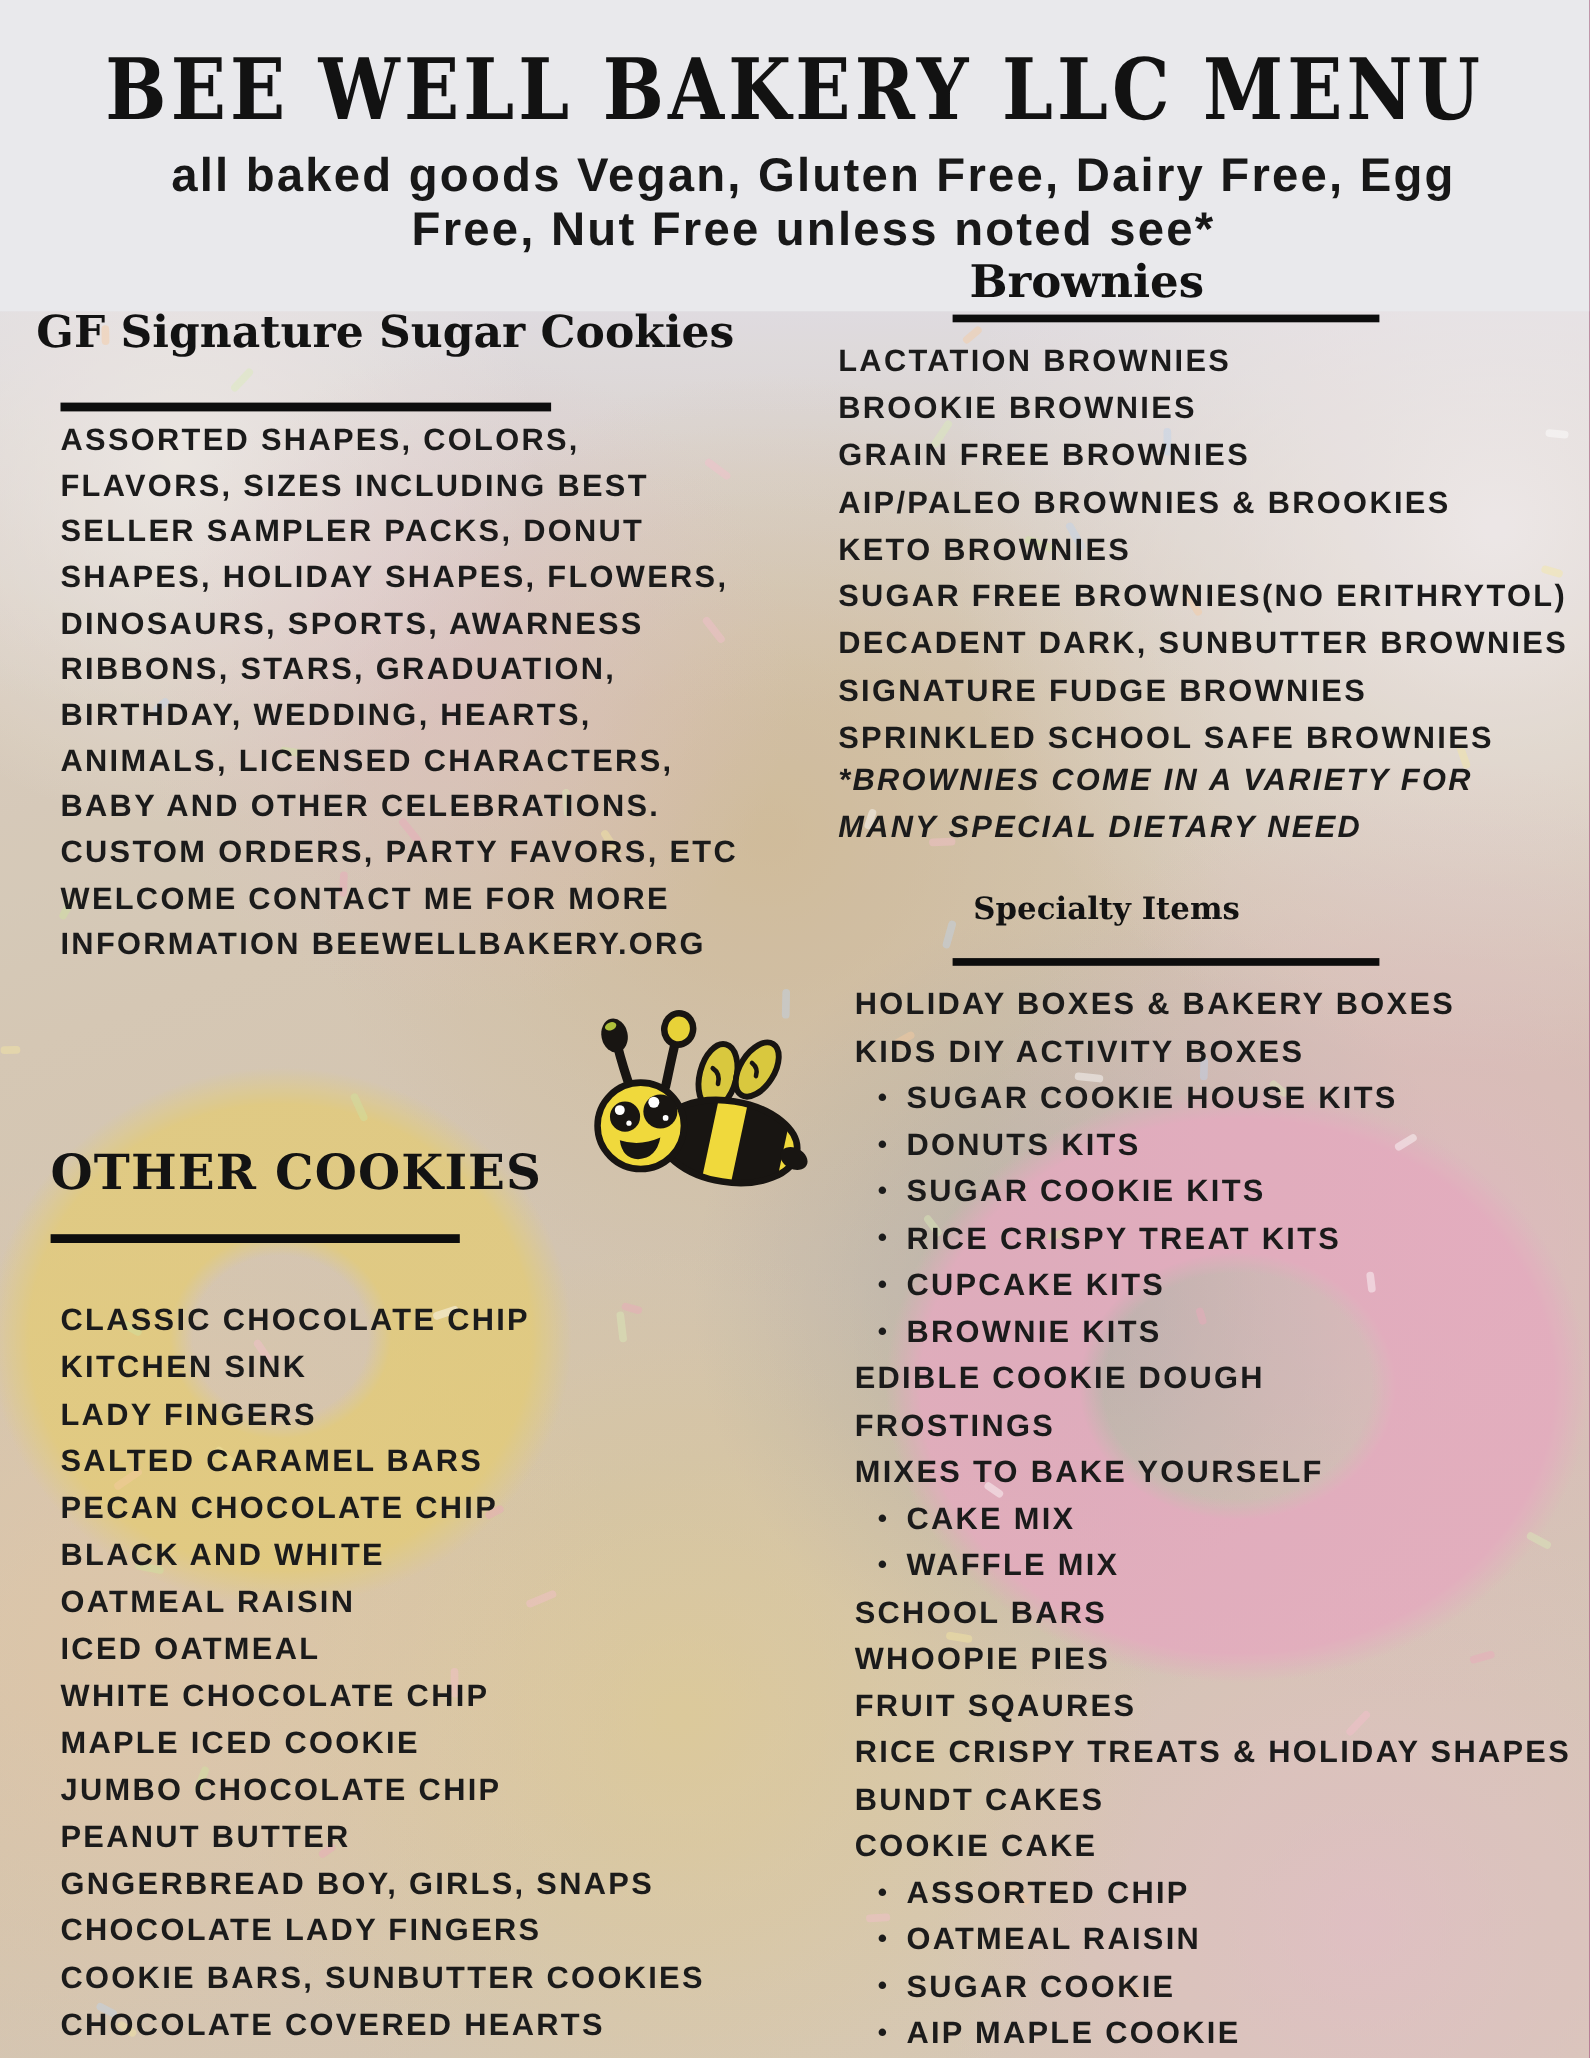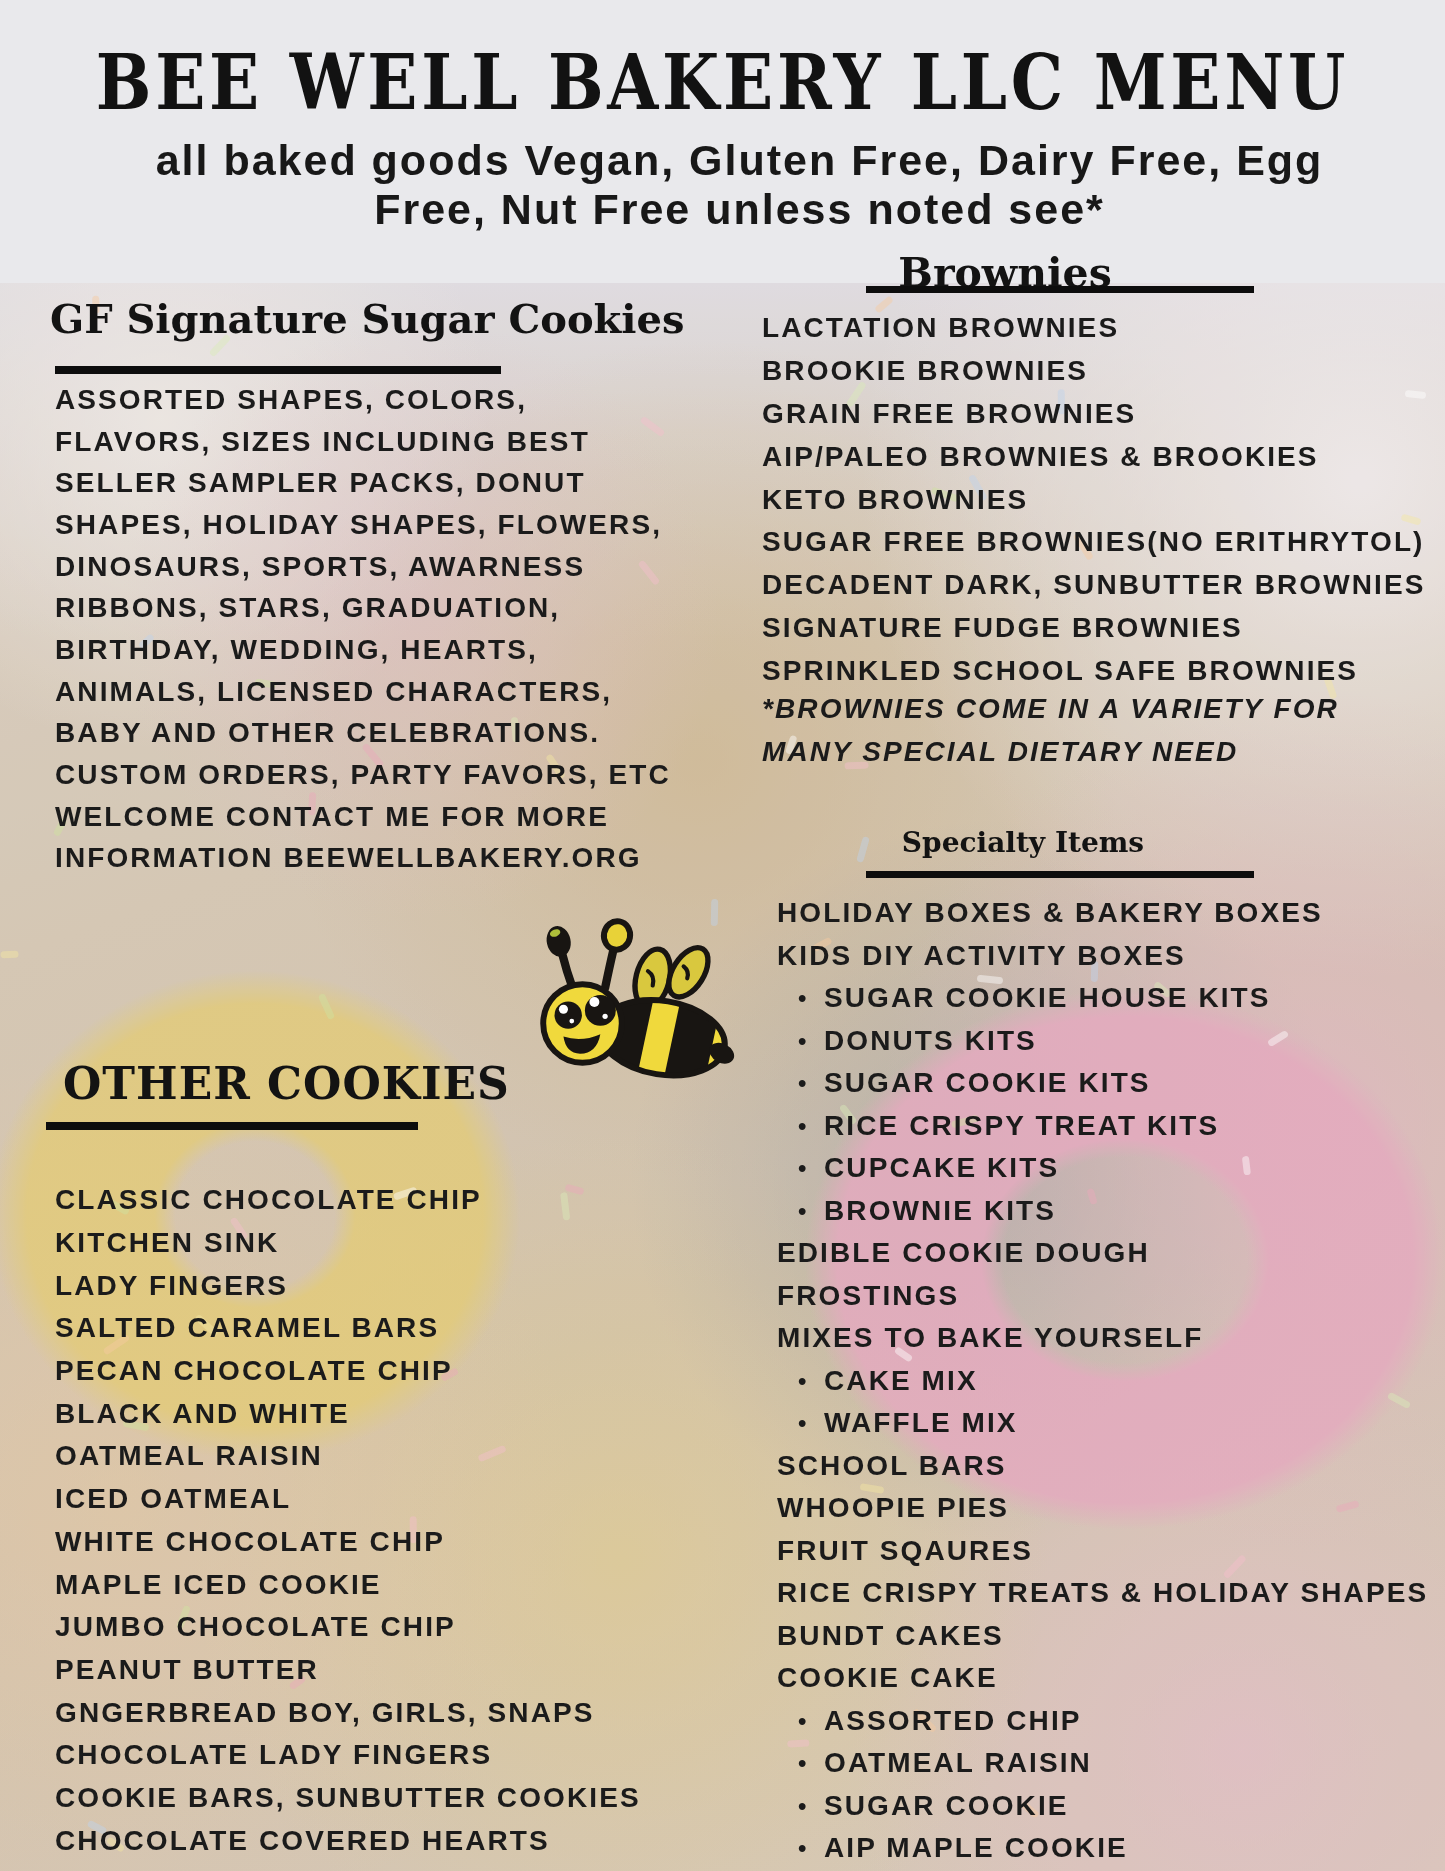--- a/index.html
+++ b/index.html
@@ -34,21 +34,21 @@
   .title{
     position:absolute;left:0;top:36px;width:1445px;margin:0;text-align:center;
     font-family:"DejaVu Serif",serif;font-weight:bold;font-size:70px;letter-spacing:4px;
     color:#121212;transform:scaleX(0.94) scaleY(1.1);transform-origin:center top;white-space:nowrap;
   }
   .subtitle{
     position:absolute;left:0;top:136px;width:1445px;text-align:center;
     font-weight:bold;font-size:43px;line-height:49px;letter-spacing:2px;color:#181818;white-space:nowrap;padding-left:17px;
   }
   .h-serif{
-    position:absolute;margin:17px;font-family:"DejaVu Serif",serif;font-weight:bold;
+    position:absolute;margin:0;font-family:"DejaVu Serif",serif;font-weight:bold;
     color:#131313;line-height:1;white-space:nowrap;
   }
   .centered{text-align:center;}
   .rule{position:absolute;background:#0d0d0d;}
   .menu-list{position:absolute;color:#1b1b1b;font-weight:bold;font-size:28px;letter-spacing:2.1px;white-space:nowrap;}
   .menu-list .row{display:flex;align-items:center;}
   .menu-list .dot{display:inline-block;width:26px;margin-left:21px;font-size:24px;}
   .para .row{height:41.7px;}
   .lh43 .row{height:42.7px;}
   .lh428 .row{height:42.8px;}

